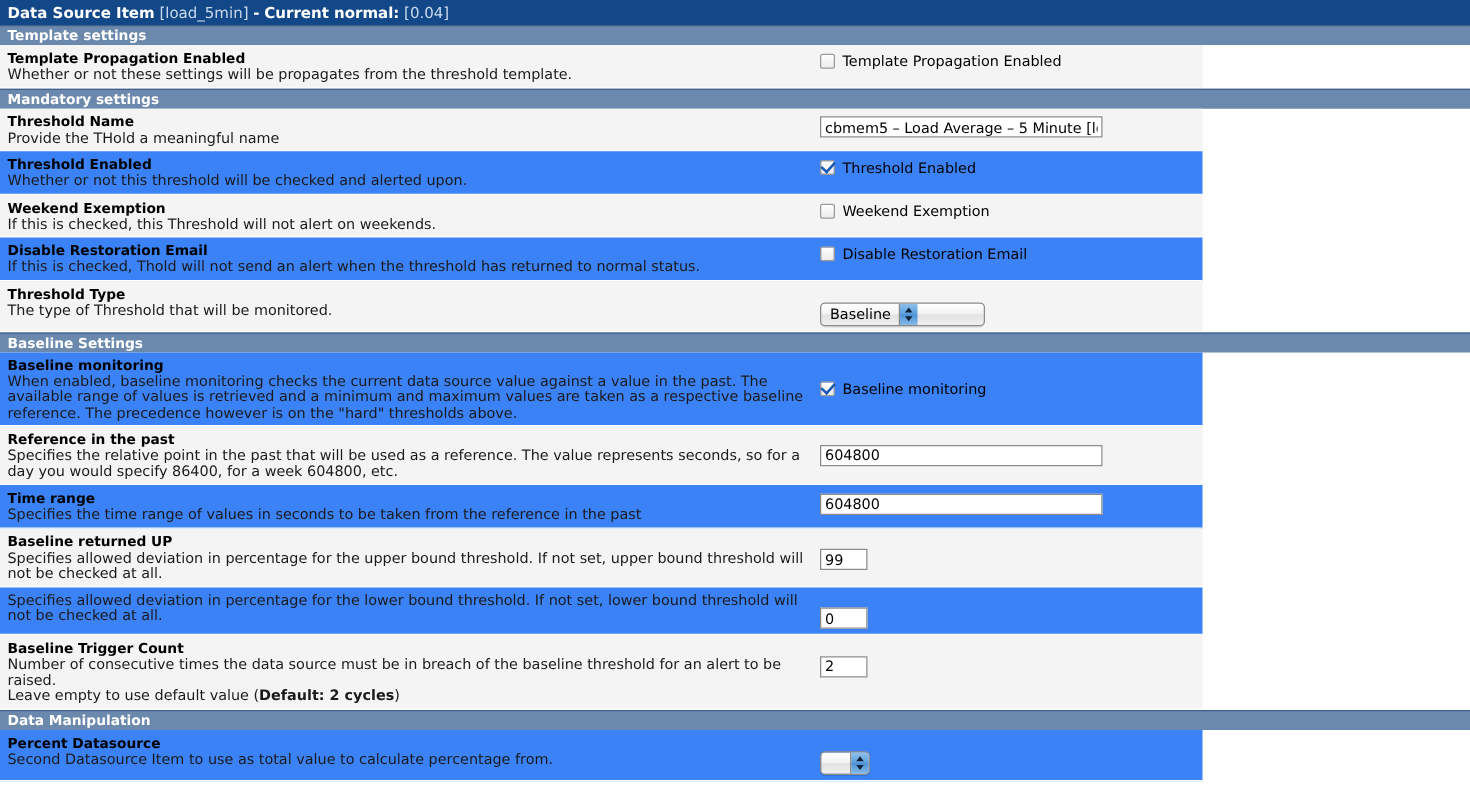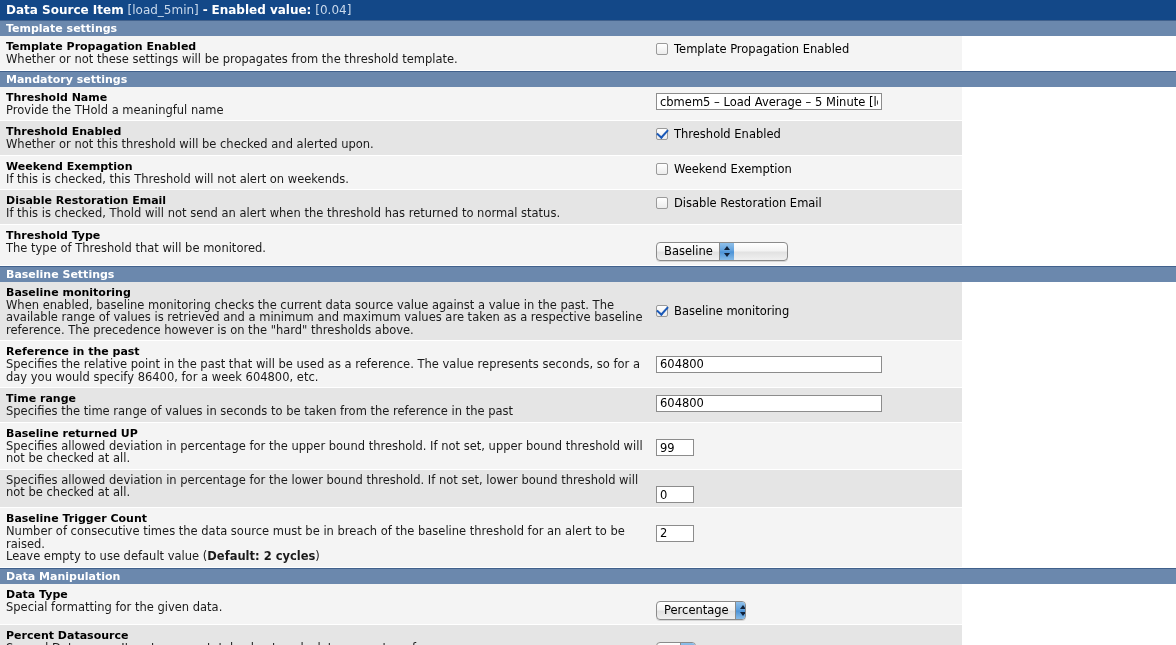--- a/index.html
+++ b/index.html
@@ -43,21 +43,21 @@
 
   
   .row {
     display: flex;
     align-items: flex-start;
     width: 962px;
     padding: 4px 4px 4px 0;
     border-bottom: 1px solid #ffffff;
   }
   .row.odd  { background: #f4f4f4; }
-  .row.even { background: #e5e5e5; }
+  .row.even { background: #3b82f6; }
 
   .labelcell {
     width: 650px;
     padding: 0 6px 0 6px;
     flex: 0 0 650px;
   }
   .fieldcell {
     flex: 1 1 auto;
     padding: 0 6px 0 6px;
     min-width: 0;
@@ -170,21 +170,21 @@
 </style>
 </head>
 <body>
 
 <div class="page">
 
   <div class="titlebar">
     <span class="b">Data Source Item</span>
     <span class="dim">[load_5min]</span>
     <span class="sep">-</span>
-    <span class="b">Enabled value:</span>
+    <span class="b">Current normal:</span>
     <span class="dim">[0.04]</span>
   </div>
 
   <div class="section">Template settings</div>
 
   <div class="row odd">
     <div class="labelcell">
       <div class="lbl">Template Propagation Enabled</div>
       <div class="desc">Whether or not these settings will be propagates from the threshold template.</div>
     </div>
@@ -320,32 +320,20 @@
       <div class="desc">Number of consecutive times the data source must be in breach of the baseline threshold for an alert to be raised.</div>
       <div class="desc"><span>Leave empty to use default value (</span><b>Default: 2 cycles</b><span>)</span></div>
     </div>
     <div class="fieldcell" style="padding-top:10px">
       <input class="txt w-small" type="text" value="2" style="">
     </div>
   </div>
 
   <div class="section">Data Manipulation</div>
 
-  <div class="row odd">
-    <div class="labelcell">
-      <div class="lbl">Data Type</div>
-      <div class="desc">Special formatting for the given data.</div>
-    </div>
-    <div class="fieldcell mid">
-      <div class="sel" style="width:90px">
-        <span class="selval">Percentage</span>
-        <span class="arrows"></span>
-      </div>
-    </div>
-  </div>
 
   <div class="row even">
     <div class="labelcell">
       <div class="lbl">Percent Datasource</div>
       <div class="desc">Second Datasource Item to use as total value to calculate percentage from.</div>
     </div>
     <div class="fieldcell mid">
       <div class="sel empty">
         <span class="selval"></span>
         <span class="arrows"></span>

